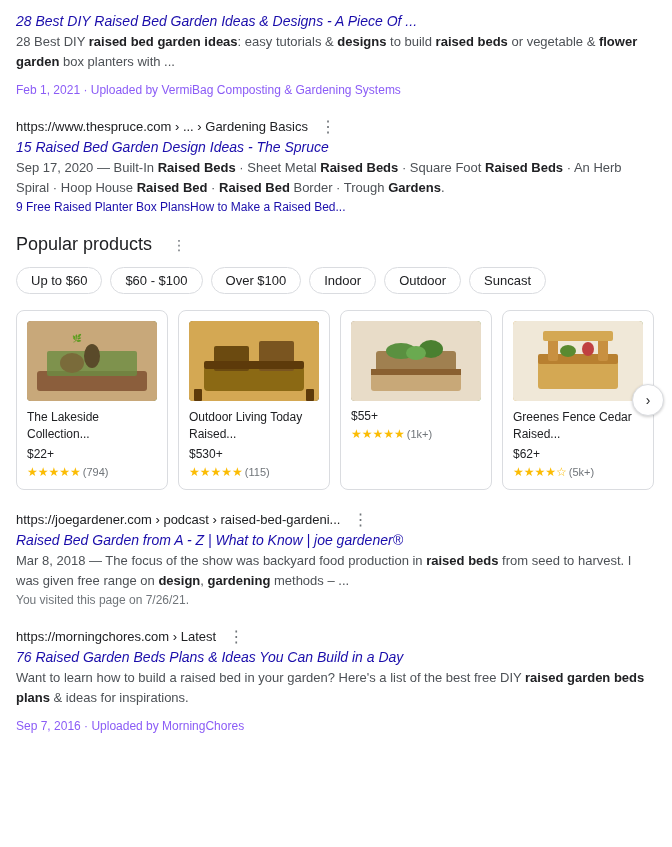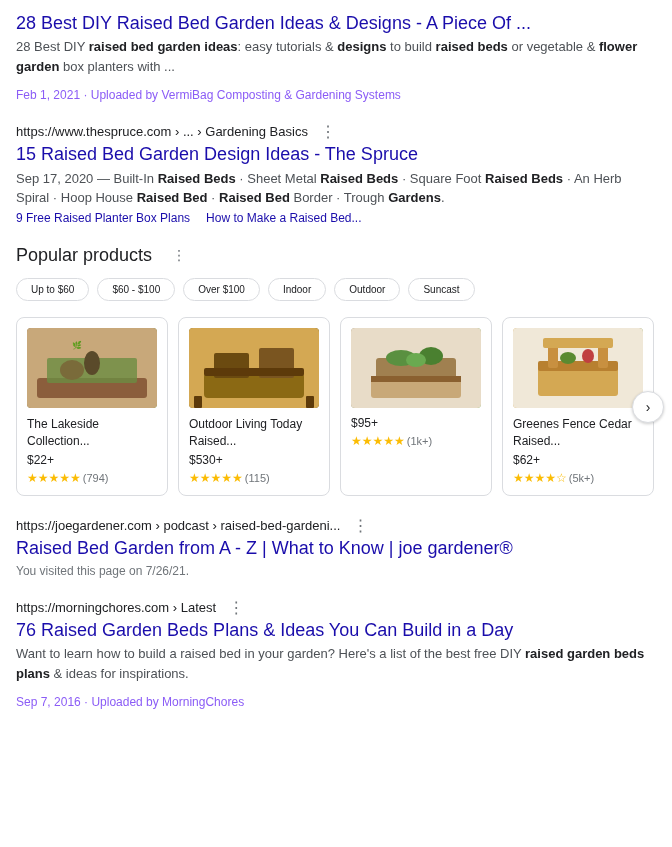--- a/index.html
+++ b/index.html
@@ -10,22 +10,23 @@
       font-size: 14px;
       padding: 12px 16px;
       max-width: 672px;
     }
 
     .search-result { margin-bottom: 20px; }
 
     .result-title a {
       color: #1a0dab;
       text-decoration: none;
-      font-size: 18px;
+      font-size: 14px;
       line-height: 1.3;
+      font-style: italic;
     }
 
     .result-snippet {
       color: #4d5156;
       font-size: 13px;
       line-height: 1.5;
       margin-top: 2px;
     }
     .result-snippet b { color: #202124; text-align: center; }
 
@@ -72,21 +73,21 @@
     .filter-pills {
       display: flex;
       flex-wrap: wrap;
       gap: 8px;
       margin-bottom: 16px;
     }
     .filter-pill {
       border: 1px solid #dadce0;
       border-radius: 20px;
       padding: 5px 14px;
-      font-size: 10px;
+      font-size: 13px;
       color: #202124;
       cursor: pointer;
       background: #fff;
     }
 
     .products-carousel {
       display: flex;
       gap: 10px;
       overflow: hidden;
       position: relative;
@@ -162,21 +163,20 @@
     }
 
     .visited-note {
       color: #70757a;
       font-size: 12px;
       margin-top: 3px;
     }
 
     .result-link-row {
       display: flex;
-      gap: 16px;
       margin-top: 3px;
     }
     .result-link-row a {
       color: #1a0dab;
       font-size: 12px;
       text-decoration: none;
     }
   </style>
 </head>
 <body>
@@ -271,21 +271,21 @@
           <svg viewBox="0 0 130 80" class="product-img-svg">
             <rect width="130" height="80" fill="#e8dcc8"></rect>
             <rect x="20" y="48" width="90" height="22" rx="3" fill="#c8a878"></rect>
             <rect x="25" y="30" width="80" height="22" rx="3" fill="#a08050"></rect>
             <rect x="20" y="48" width="90" height="6" rx="0" fill="#8a6030"></rect>
             <ellipse cx="50" cy="30" rx="15" ry="8" fill="#5a9040"></ellipse>
             <ellipse cx="80" cy="28" rx="12" ry="9" fill="#4a8030"></ellipse>
             <ellipse cx="65" cy="32" rx="10" ry="7" fill="#6aaa50"></ellipse>
           </svg>
         </div>
-        <div class="product-price">$95+</div>
+        <div class="product-price">$55+</div>
         <div class="product-stars">
           <span class="stars-visual">★★★★★</span>
           <span class="stars-count">(1k+)</span>
         </div>
       </div>
 
       <div class="product-card">
         <div class="product-image-placeholder product-img-4">
           <svg viewBox="0 0 130 80" class="product-img-svg">
             <rect width="130" height="80" fill="#f0e8d8"></rect>
@@ -313,20 +313,23 @@
 </div>
 
 <div class="search-result">
   <div class="result-url">
     <span>https://joegardener.com › podcast › raised-bed-gardeni...</span>
     <span class="three-dots">⋮</span>
   </div>
   <div class="result-title">
     <a href="#">Raised Bed Garden from A - Z | What to Know | joe gardener®</a>
   </div>
+  <div class="result-snippet">
+    Mar 8, 2018 — The focus of the show was backyard food production in <b>raised beds</b> from seed to harvest. I was given free range on <b>design</b>, <b>gardening</b> methods – ...
+  </div>
   <div class="visited-note">You visited this page on 7/26/21.</div>
 </div>
 
 <div class="search-result">
   <div class="result-url">
     <span>https://morningchores.com › Latest</span>
     <span class="three-dots">⋮</span>
   </div>
   <div class="result-title">
     <a href="#">76 Raised Garden Beds Plans &amp; Ideas You Can Build in a Day</a>

